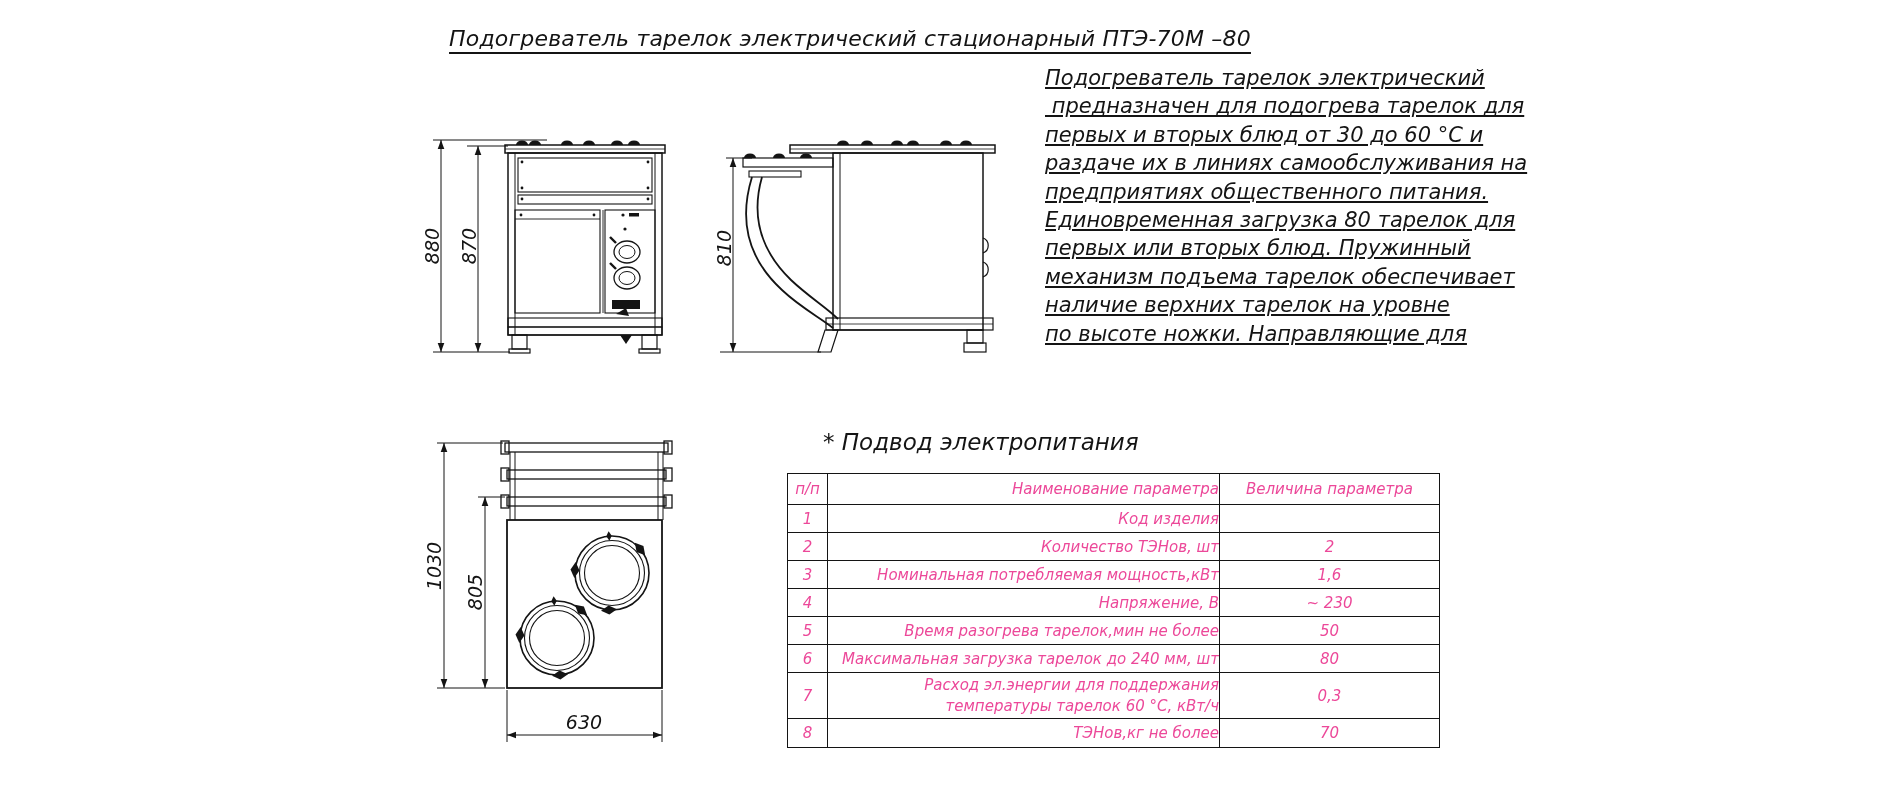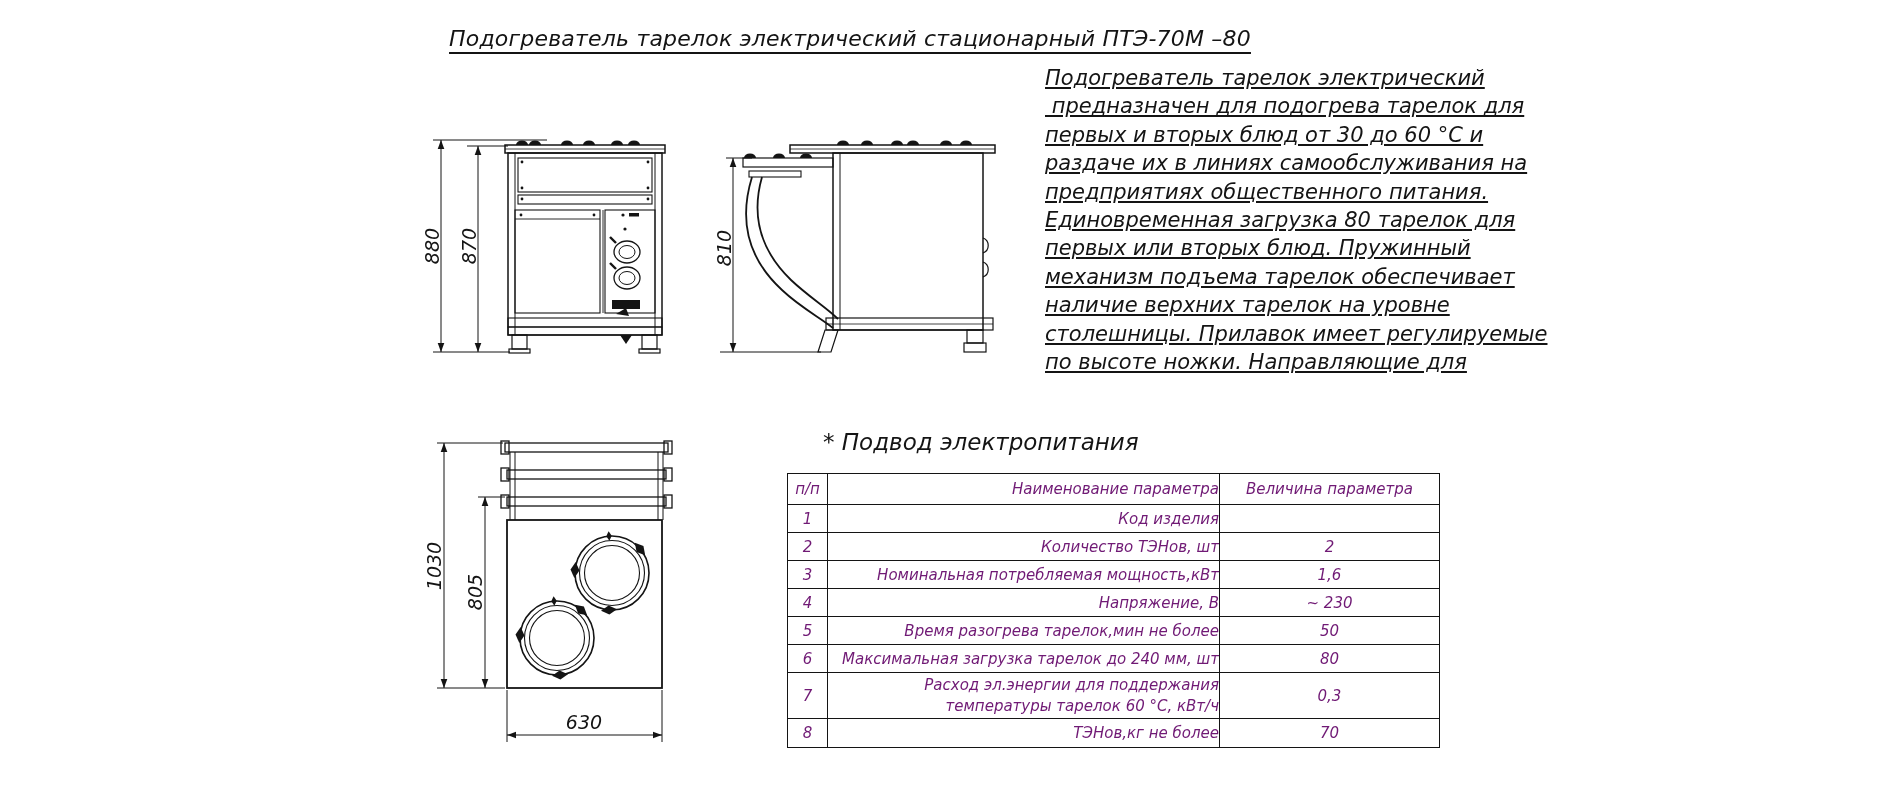--- a/index.html
+++ b/index.html
@@ -11,21 +11,21 @@
   .description{position:absolute;left:1045px;top:64px;width:480px;
                font-style:italic;font-size:21px;line-height:28.4px;text-decoration:underline;}
   .description div{white-space:pre;}
   .note{position:absolute;left:797px;top:429px;font-style:italic;font-size:23px;margin-left:26px;}
   .view{position:absolute;}
   .v-front{left:355px;top:88px;}
   .v-side{left:685px;top:88px;}
   .v-plan{left:355px;top:420px;}
   .dim-label{font:italic 19px "DejaVu Sans","Liberation Sans",sans-serif;fill:#141414;}
   .spec-table{position:absolute;left:787px;top:473px;border-collapse:collapse;
-              table-layout:fixed;width:652px;font-style:italic;font-size:15px;color:#701a75;}
+              table-layout:fixed;width:652px;font-style:italic;font-size:15px;color:#ec4899;}
   .spec-table td,.spec-table th{border:1.5px solid #141414;font-weight:normal;
               vertical-align:middle;padding:0;overflow:hidden;}
   .spec-table tr{height:28px;}
   .spec-table tr.hdr{height:31px;}
   .spec-table tr.tall{height:46px;}
   .spec-table tr.last{height:29px;}
   .c-num{text-align:center;}
   .c-name{text-align:right;padding-left:12px!important;}
   .c-val{text-align:center;}
   .two-line div{line-height:1.35;}
@@ -202,21 +202,20 @@
   <div class="description">
     <div>Подогреватель тарелок электрический</div>
     <div> предназначен для подогрева тарелок для</div>
     <div>первых и вторых блюд от 30 до 60 °С и</div>
     <div>раздаче их в линиях самообслуживания на</div>
     <div>предприятиях общественного питания.</div>
     <div>Единовременная загрузка 80 тарелок для</div>
     <div>первых или вторых блюд. Пружинный</div>
     <div>механизм подъема тарелок обеспечивает</div>
     <div>наличие верхних тарелок на уровне</div>
-    <div>столешницы. Прилавок имеет регулируемые</div>
     <div>по высоте ножки. Направляющие для</div>
   </div>
 
   <div class="note">* Подвод электропитания</div>
 
   <table class="spec-table">
     <colgroup>
         <col style="width:40px">
         <col style="width:392px">
         <col style="width:220px">

